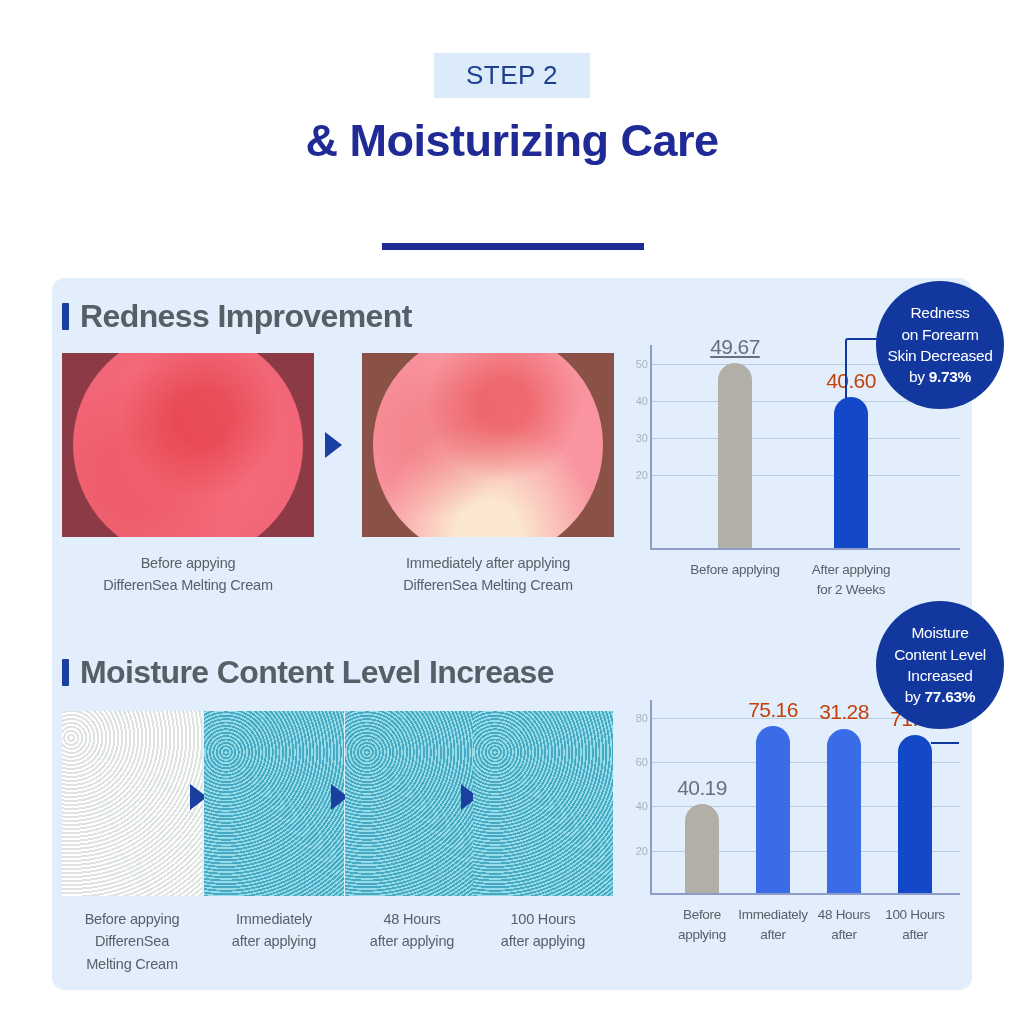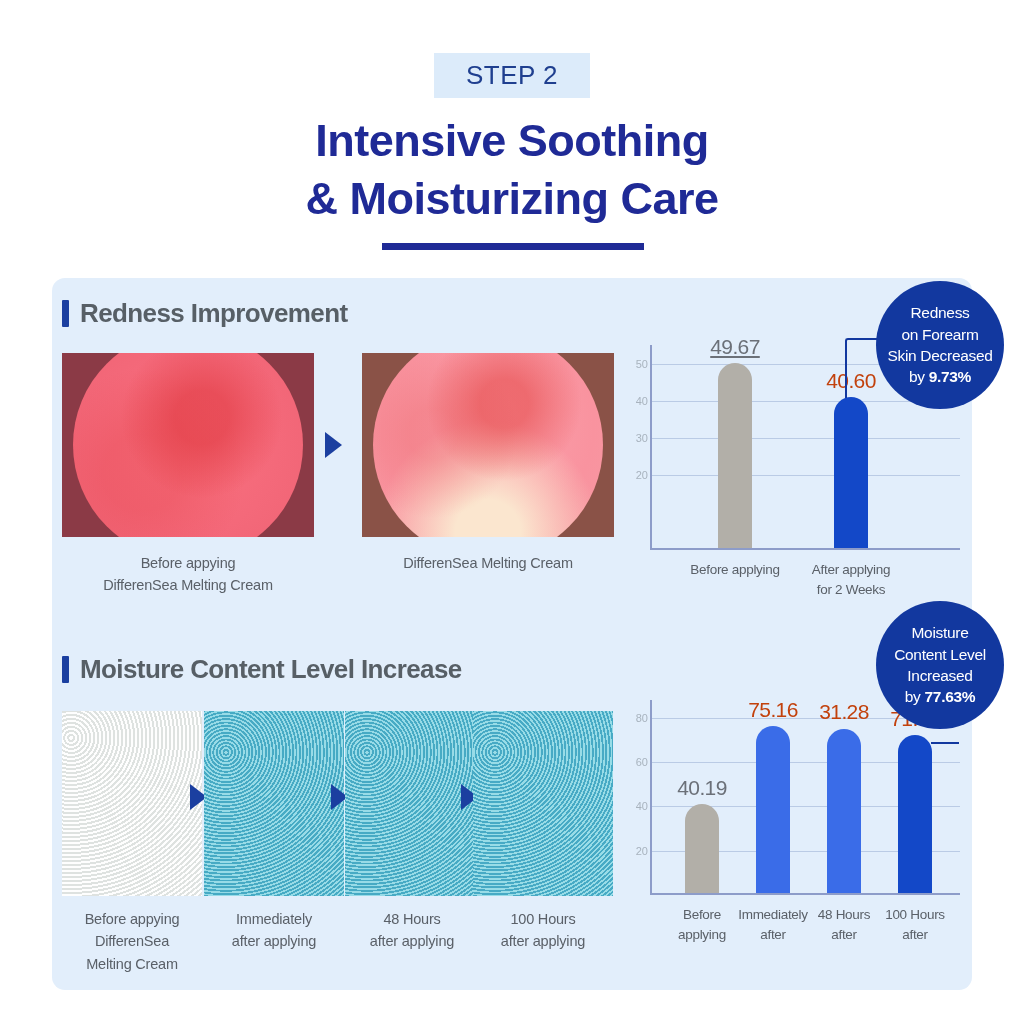--- a/index.html
+++ b/index.html
@@ -35,21 +35,21 @@
     position:absolute; left:52px; top:278px; width:920px; height:712px;
     background:#E2EEFB; border-radius:13px;
   }
 
   
   .sec-head{ position:absolute; display:flex; align-items:center; }
   .sec-head .tick{
     width:7px; height:27px; background:#1B3FA0; margin-right:11px; border-radius:1px;
   }
   .sec-head .txt{
-    color:#575F66; font-size:26px; font-weight:600; letter-spacing:-.6px; white-space:nowrap;
+    color:#575F66; font-size:32px; font-weight:600; letter-spacing:-.6px; white-space:nowrap;
   }
   #sec-redness{ left:62px; top:298px; }
   #sec-moisture{ left:62px; top:654px; }
 
   
   .photo{
     position:absolute; width:252px; height:184px; overflow:hidden;
   }
   #photo-before{ left:62px; top:353px; background:#8B3A46; }
   #photo-after { left:362px; top:353px; background:#8A5247; }
@@ -172,21 +172,20 @@
   }
 </style>
 </head>
 <body>
 
 <div class="step-badge">
   <span>STEP 2</span>
 </div>
 
 <div class="headline">
-  <div>Intensive Soothing</div>
   <div>&amp; Moisturizing Care</div>
 </div>
 <div class="headline-rule"></div>
 
 <div class="card"></div>
 
 <div class="sec-head" id="sec-redness">
   <span class="tick"></span>
   <span class="txt">Redness Improvement</span>
 </div>
@@ -197,20 +196,21 @@
 <div class="arrow-nav" id="arrow-redness"></div>
 <div class="photo" id="photo-after">
   <div class="disc"></div>
 </div>
 
 <div class="cap" id="cap-before">
   <div>Before appying</div>
   <div>DifferenSea Melting Cream</div>
 </div>
 <div class="cap" id="cap-after">
+  <div>Immediately after applying</div>
   <div>DifferenSea Melting Cream</div>
 </div>
 
 <div class="chart" id="chart-redness">
     <div class="gridline" style="top: 130.455px;"></div>
     <div class="ytick" style="top: 130.455px;">20</div>
     <div class="gridline" style="top: 93.1818px;"></div>
     <div class="ytick" style="top: 93.1818px;">30</div>
     <div class="gridline" style="top: 55.9091px;"></div>
     <div class="ytick" style="top: 55.9091px;">40</div>

